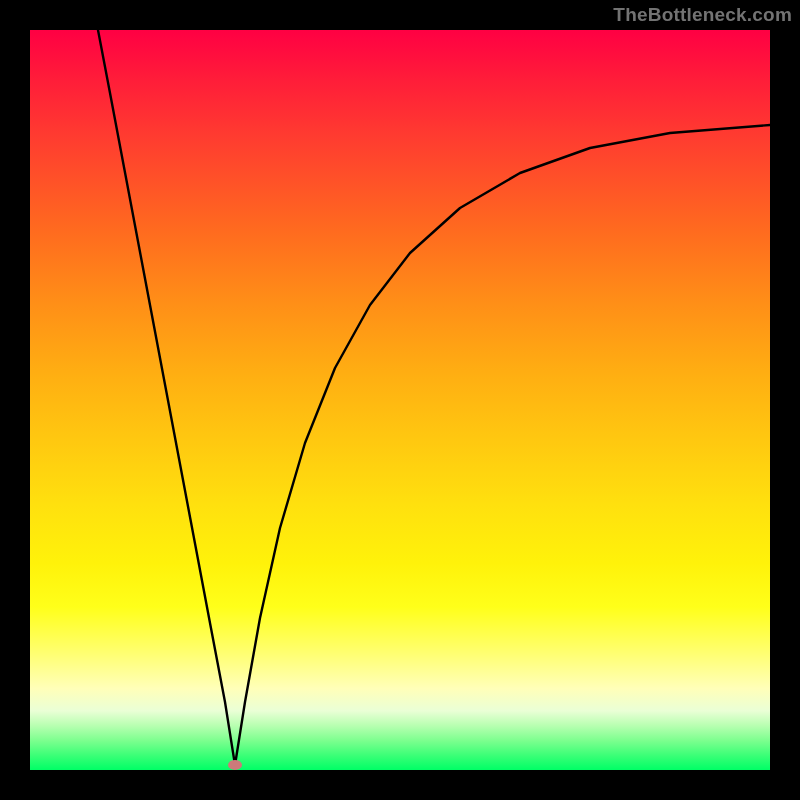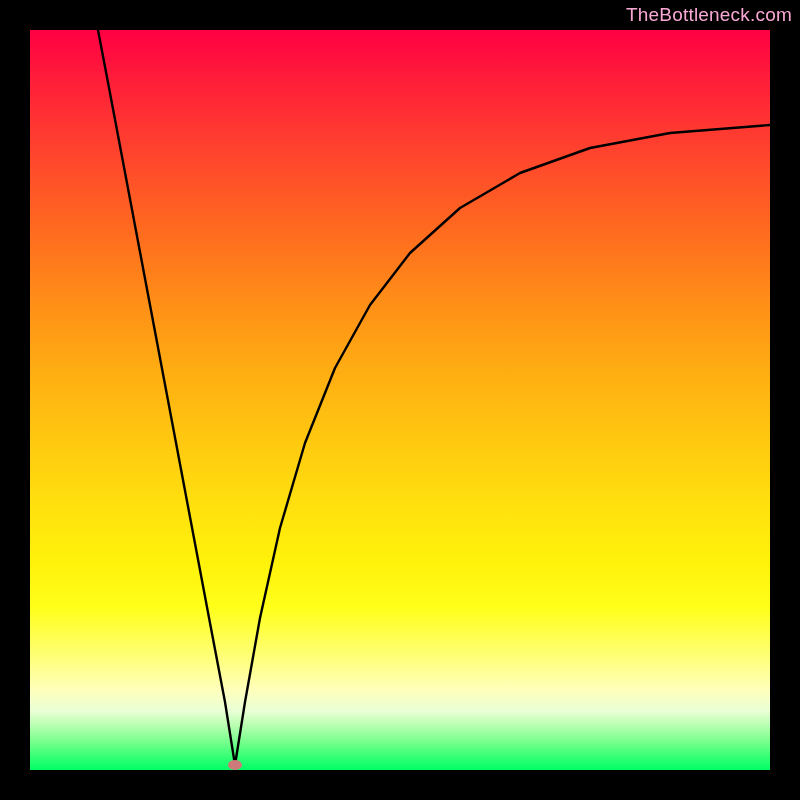--- a/index.html
+++ b/index.html
@@ -58,24 +58,24 @@
     height: 10px;
     background: #cc7a7a;
     border-radius: 50%;
     transform: translate(-50%, -50%);
     pointer-events: none;
   }
   .watermark {
     position: absolute;
     top: 4px;
     right: 8px;
-    color: #f9a8d4;
+    color: #737373;
     font-size: 19px;
     letter-spacing: 0.2px;
-    font-weight: 400;
+    font-weight: 700;
     user-select: none;
   }
 </style>
 </head>
 <body>
 
 <div class="frame">
 
   <div class="plot">
 

